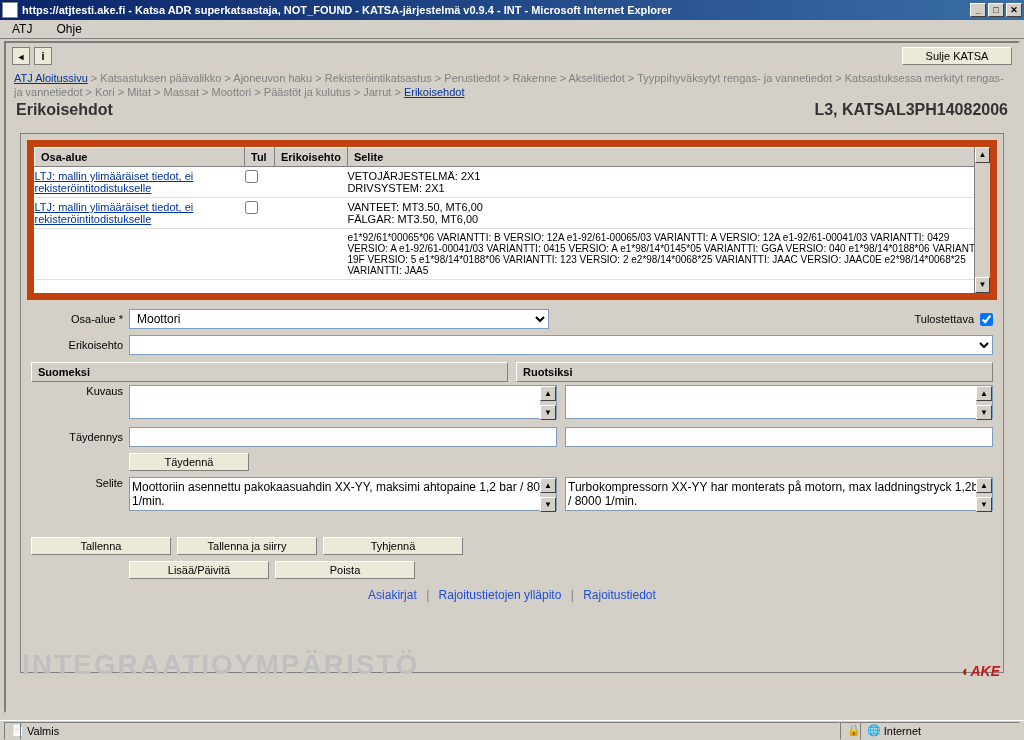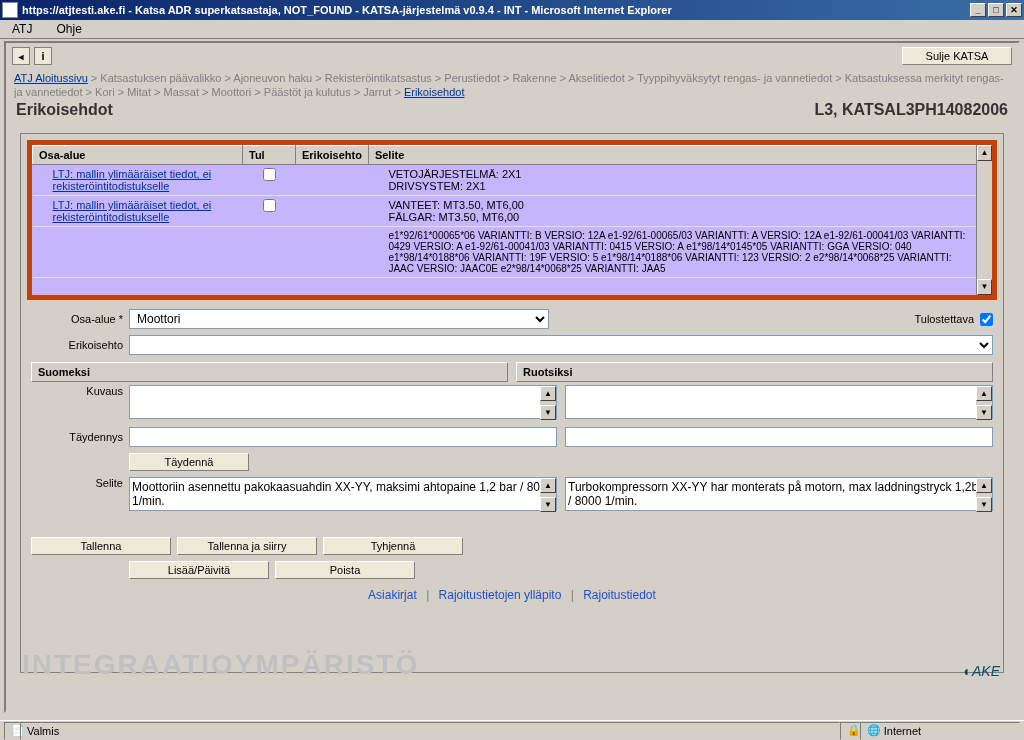--- a/index.html
+++ b/index.html
@@ -87,34 +87,34 @@
   border: 1px solid #808080;
   margin: 8px 14px;
   background: #d4d0c8;
   padding: 0;
   position: relative;
   height: 540px;
 }
 .table-wrap {
   margin: 6px;
   height: 160px;
-  border: 5px solid #c2410c;
-  background: #c4b5fd;
+  border: 7px solid #c2410c;
+  background: #ffffff;
   overflow: hidden;
   position: relative;
 }
 .tbl { width: 100%; border-collapse: collapse; font-size: 11px; }
 .tbl th {
   background: #d4d0c8;
   border: 1px solid #808080;
   border-top-color:#fff; border-left-color:#fff;
   text-align: left; padding: 3px 6px;
   font-weight: bold;
 }
-.tbl td { padding: 3px 20px; vertical-align: top; border-bottom: 1px solid #e0e0e0; }
+.tbl td { padding: 3px 0; vertical-align: top; border-bottom: 1px solid #e0e0e0; }
 .tbl td.link { color: #003399; text-decoration: underline; }
 .chk { width: 13px; height: 13px; }
 .scroll-v {
   position: absolute; right: 0; top: 0; bottom: 0; width: 16px;
   background: #d4d0c8; border-left: 1px solid #808080;
 }
 .scroll-v .sup, .scroll-v .sdn {
   height: 16px; background:#d4d0c8;
   border:1px solid #fff; border-right-color:#404040; border-bottom-color:#404040;
   text-align:center; font-size:8px; line-height:14px;
@@ -145,21 +145,21 @@
 .ta-scroll div { height:15px; border:1px solid #fff; border-right-color:#404040; border-bottom-color:#404040; text-align:center; font-size:8px; line-height:13px;}
 .ta-scroll .d { position:absolute; bottom:0; left:0; right:0;}
 .footer-links { text-align: center; padding: 6px; font-size: 12px; }
 .footer-links span { color: #1d4ed8; }
 .footer-links .sep { margin: 0 6px; color: #808080; }
 .wm {
   position: absolute; left: 16px; bottom: 30px;
   color: #c0c0c0; font-size: 28px; font-weight: bold; letter-spacing: 2px;
   z-index: 0;
 }
-.logo { position:absolute; right:18px; bottom:32px; color:#0c4a6e; font-style:italic; font-weight:normal; font-size:14px;}
+.logo { position:absolute; right:18px; bottom:32px; color:#b91c1c; font-style:italic; font-weight:bold; font-size:14px;}
 .statusbar {
   position: absolute; left:0; right:0; bottom:0;
   height: 20px; background:#d4d0c8;
   border-top: 1px solid #fff;
   display: flex; align-items:center;
   font-size: 11px; padding: 0 4px;
 }
 .statusbar .cell { border:1px inset #d4d0c8; padding: 1px 6px; height:18px; display:flex; align-items:center;}
 .statusbar .grow { flex:1; }
 .lock { color:#b8860b; margin-right:4px; }

